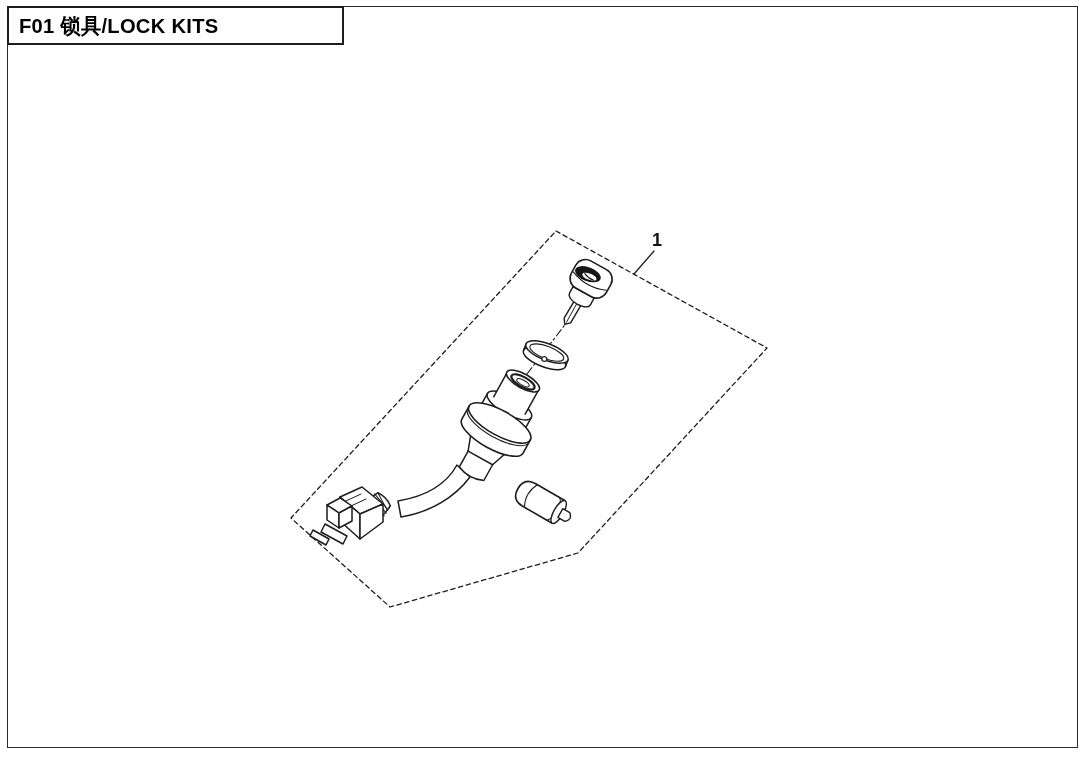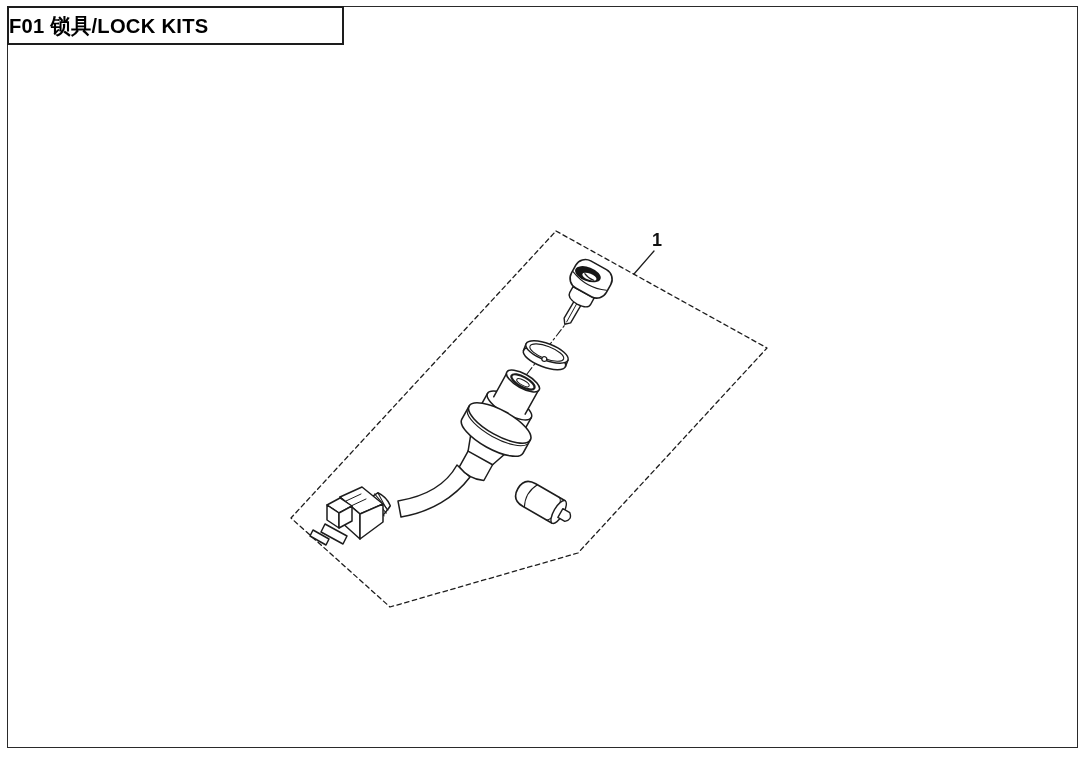--- a/index.html
+++ b/index.html
@@ -7,21 +7,21 @@
     position:relative;width:1090px;height:760px;background:#ffffff;overflow:hidden;
     font-family:"Liberation Sans","DejaVu Sans",sans-serif;
   }
   .page-border{
     position:absolute;left:7px;top:6px;width:1071px;height:742px;
     border:1.5px solid #2a2a2a;box-sizing:border-box;pointer-events:none;
   }
   .title-box{
     position:absolute;left:7px;top:6px;width:337px;height:39px;
     border:2px solid #1d1d1d;box-sizing:border-box;background:#ffffff;
-    display:flex;align-items:center;
+    display:flex;align-items:center;padding-left:10px;
   }
   .title-text{
     font-weight:bold;font-size:21px;letter-spacing:.3px;color:#000;
     white-space:nowrap;transform:scaleX(.96);transform-origin:left center;
   }
   .callout{
     position:absolute;left:652px;top:230px;width:20px;
     font-weight:bold;font-size:18px;color:#111;text-align:left;
   }
   svg.artwork{position:absolute;left:0;top:0;}

